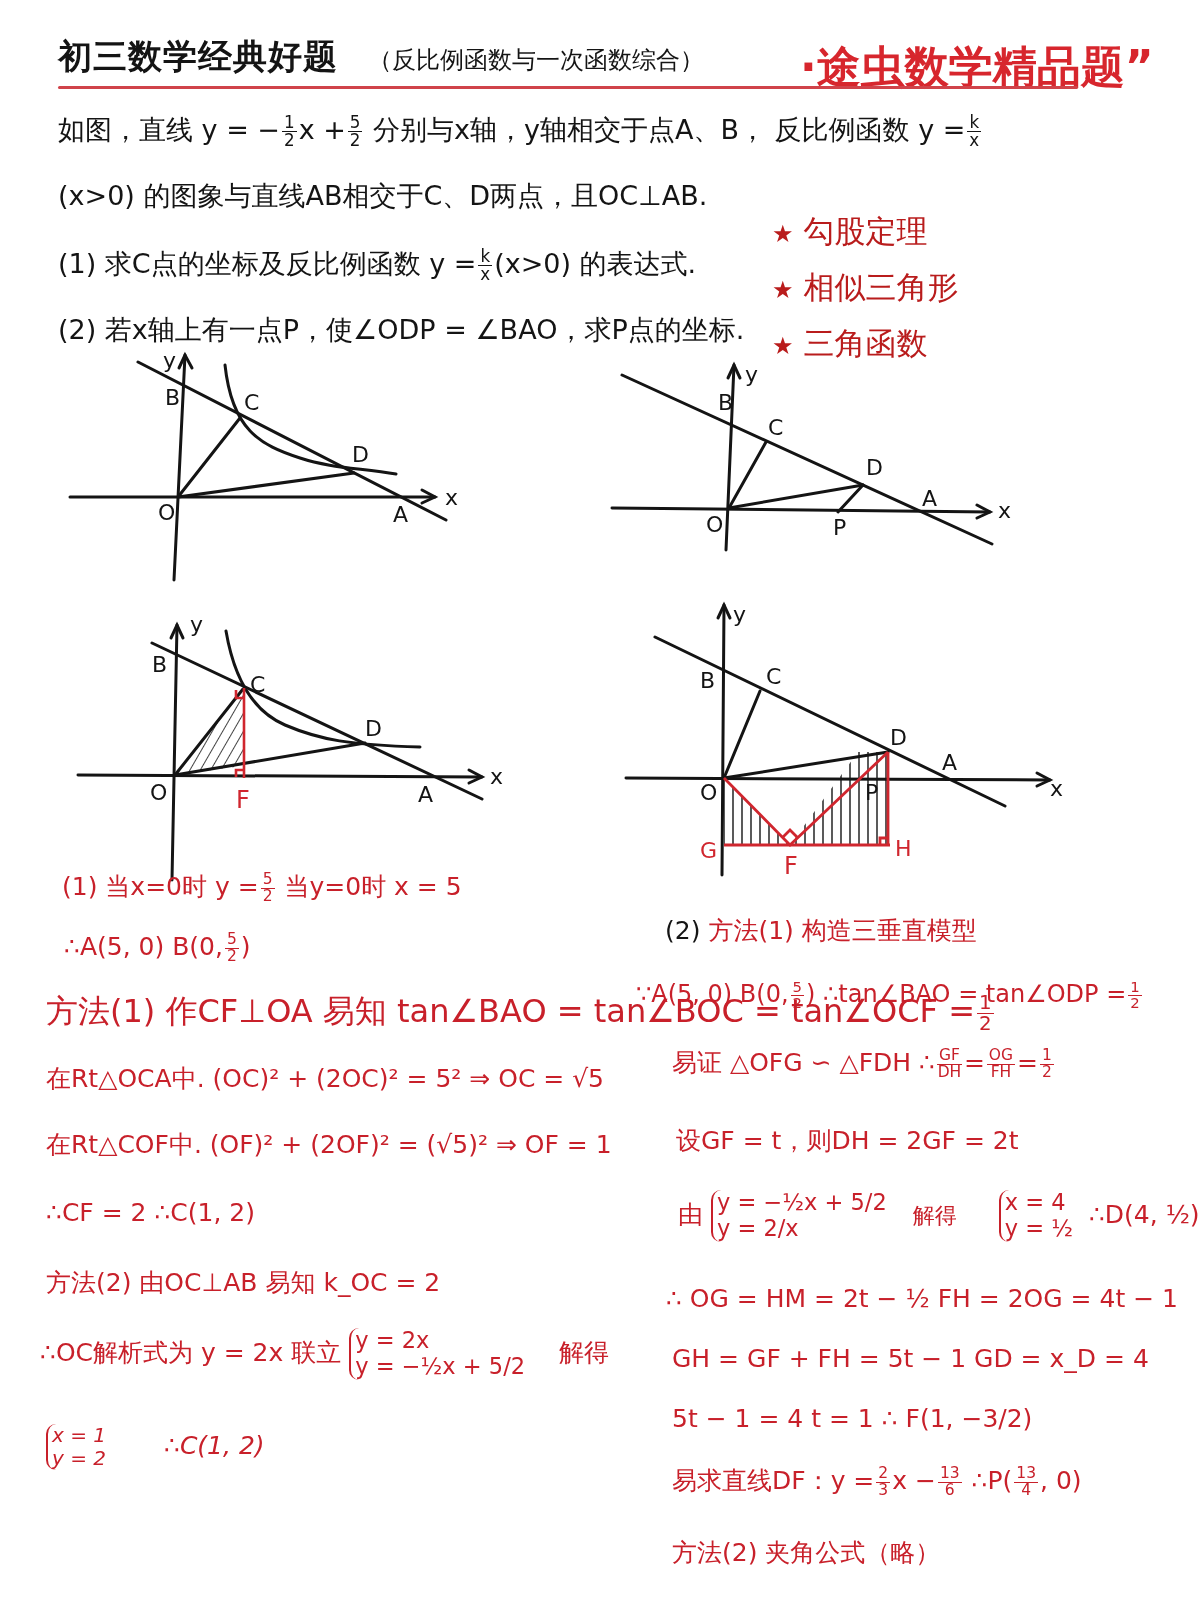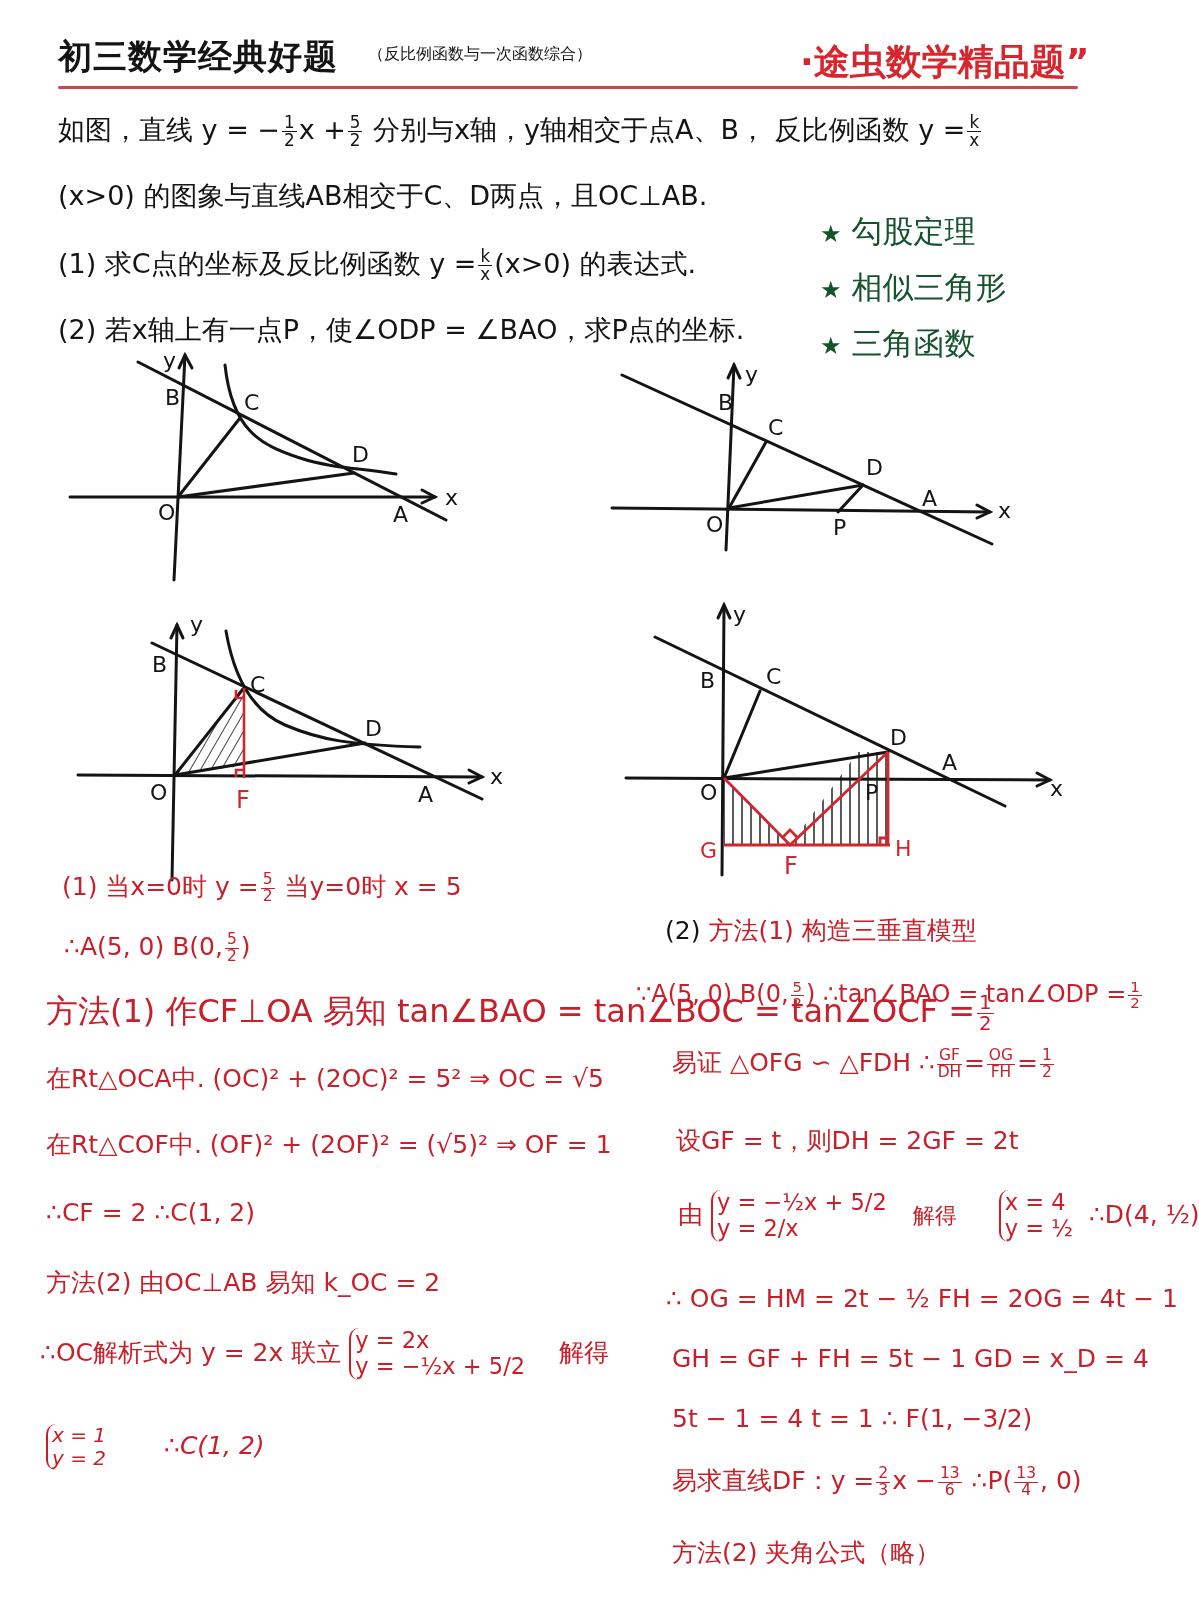--- a/index.html
+++ b/index.html
@@ -1,27 +1,27 @@
 <!DOCTYPE html>
 <html><head>
 <meta charset="utf-8">
 <style>
   html,body{margin:0;padding:0;background:#ffffff;}
   body{width:1199px;height:1600px;position:relative;overflow:hidden;
        font-family:"DejaVu Sans","Liberation Sans",sans-serif;color:#141414;}
   .abs{position:absolute;white-space:nowrap;}
   .title{left:58px;top:34px;font-size:34px;font-weight:bold;letter-spacing:1px;}
-  .subtitle{left:368px;top:44px;font-size:16px;}
-  .brand{left:800px;top:38px;font-size:36px;color:#d7262d;font-weight:bold;}
+  .subtitle{left:368px;top:44px;font-size:24px;}
+  .brand{left:800px;top:38px;font-size:44px;color:#d7262d;font-weight:bold;}
   .rule{left:58px;top:86px;width:1020px;height:3px;background:#d0434a;border-radius:2px;}
   .prob{font-size:27px;color:#141414;}
   .red{color:#c8202a;}
   .ans{font-size:25px;}
   .star-list{left:772px;top:203px;}
-  .star-item{font-size:31px;color:#14532d;height:56px;line-height:56px;margin-left:48px;}
+  .star-item{font-size:31px;color:#b91c1c;height:56px;line-height:56px;}
   .star-item .star{font-size:24px;margin-right:10px;}
   .frac{display:inline-block;vertical-align:middle;text-align:center;font-size:0.62em;line-height:1.0;margin:0 2px;}
   .frac span{display:block;}
   .frac .num{border-bottom:1.5px solid currentColor;padding:0 2px;}
   .brace{display:inline-block;vertical-align:middle;border-left:2px solid currentColor;border-radius:10px 0 0 10px;padding-left:4px;line-height:1.15;font-size:0.9em;}
   svg{position:absolute;overflow:visible;}
   .lbl{font-family:"DejaVu Sans",sans-serif;font-size:22px;}
 </style>
 </head>
 <body>

